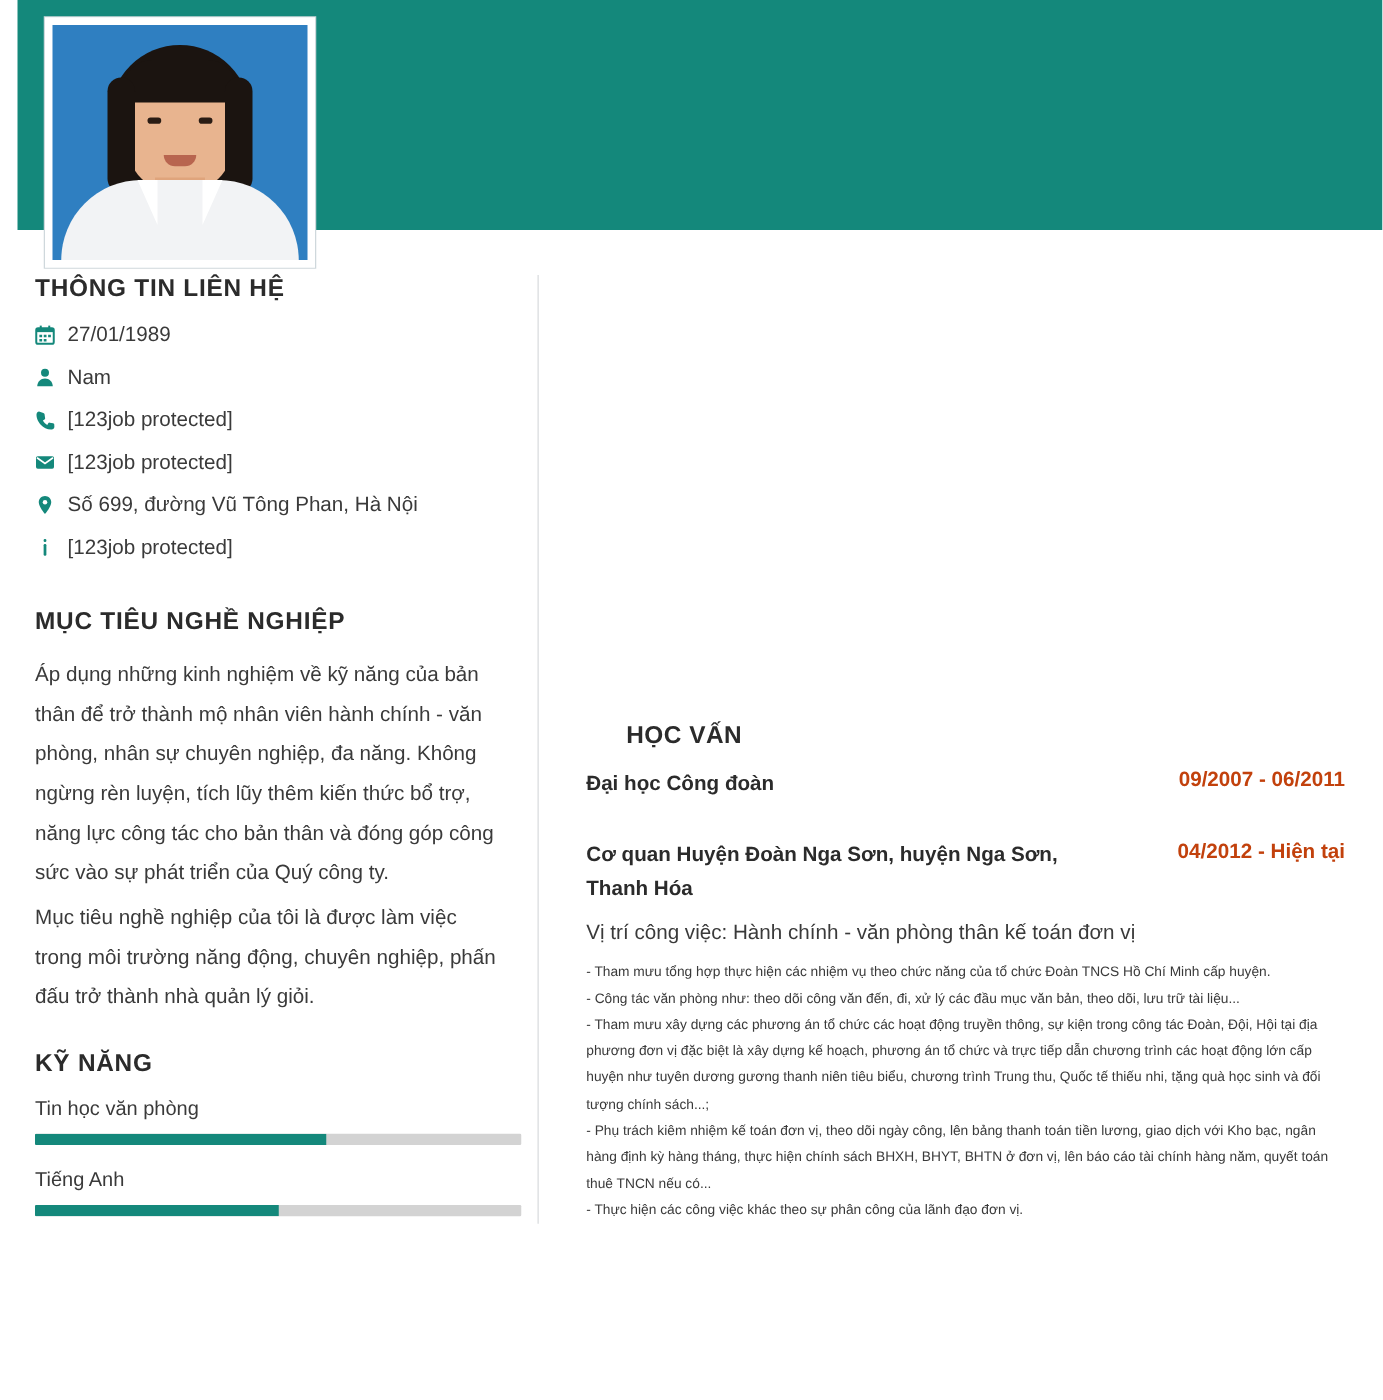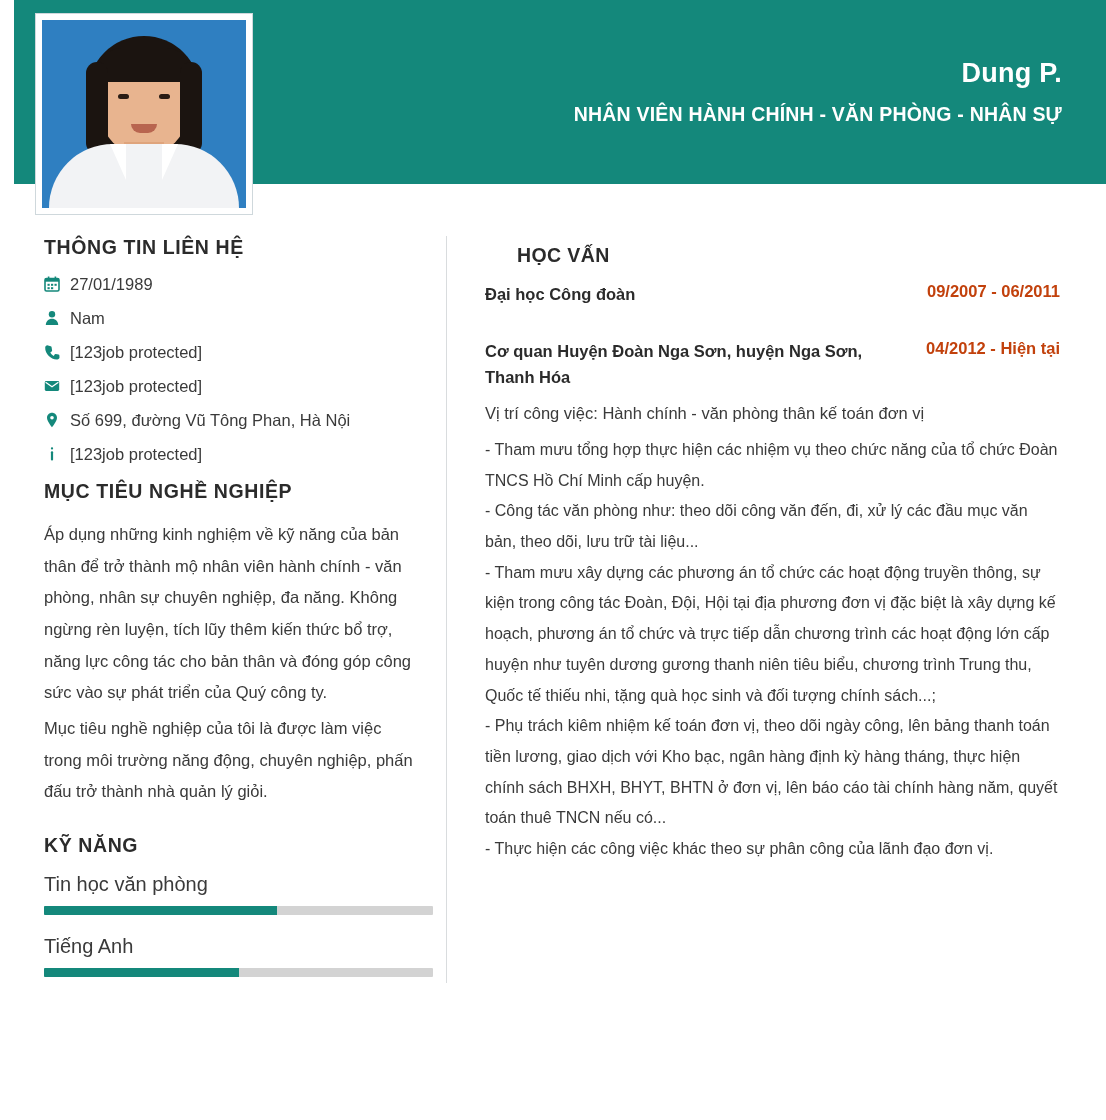--- a/index.html
+++ b/index.html
@@ -139,21 +139,22 @@
   }
   .job-title {
     font-size: 19.5px;
     font-weight: bold;
     letter-spacing: .2px;
   }
 
   
   .content {
     display: flex;
-    padding: 16px;
+    padding: 0;
+    align-items: flex-end;
   }
   .col-left {
     width: 430px;
     padding: 36px 30px 0 28px;
   }
   .divider {
     width: 1px;
     background: #d9dcde;
     margin-top: 36px;
     margin-bottom: 0;
@@ -171,21 +172,21 @@
     letter-spacing: .6px;
     margin: 0 0 16px 0;
   }
   .section-title.right {
     letter-spacing: .4px;
     margin-bottom: 14px;
     margin-left: 32px;
   }
 
   
-  .contact-list { margin: 0 0 16px 0; padding: 0; list-style: none; }
+  .contact-list { margin: 0 0 38px 0; padding: 0; list-style: none; }
   .contact-item {
     display: flex;
     align-items: flex-start;
     margin-bottom: 15px;
     font-size: 16.5px;
     color: #3a3a3a;
   }
   .contact-icon {
     width: 26px;
     min-width: 26px;
@@ -203,21 +204,21 @@
     line-height: 1.92;
     color: #3a3a3a;
     margin: 0 0 4px 0;
   }
 
   .block-gap { height: 22px; }
 
   
   .skill { margin-bottom: 6px; }
   .skill-name {
-    font-size: 20px;
+    font-size: 16px;
     color: #3a3a3a;
     margin-bottom: 10px;
   }
   .skill-bar {
     height: 9px;
     background: #d3d3d3;
     width: 389px;
     border-radius: 1px;
     overflow: hidden;
   }
@@ -248,21 +249,21 @@
     white-space: nowrap;
     padding-top: 1px;
   }
   .entry-sub {
     font-size: 16.5px;
     color: #3a3a3a;
     margin-top: 8px;
     line-height: 1.8;
   }
   .entry-body {
-    font-size: 16px;
+    font-size: 11px;
     color: #3a3a3a;
     line-height: 1.92;
     margin-top: 6px;
   }
   .entry-body p { margin: 0; }
   .section-gap { height: 30px; }
 </style>
 </head>
 <body>
 
@@ -279,24 +280,20 @@
       <div class="eye-l"></div>
       <div class="eye-r"></div>
       <div class="mouth"></div>
       <div class="neck"></div>
       <div class="shirt"></div>
       <div class="collar-l"></div>
       <div class="collar-r"></div>
     </div>
   </div>
 
-  <div class="header-text">
-    <div class="name">Dung P.</div>
-    <div class="job-title">NHÂN VIÊN HÀNH CHÍNH - VĂN PHÒNG - NHÂN SỰ</div>
-  </div>
 </div>
 
 <div class="content">
 
   <div class="col-left">
 
     <h2 class="section-title">THÔNG TIN LIÊN HỆ</h2>
 
     <ul class="contact-list">
       <li class="contact-item">

